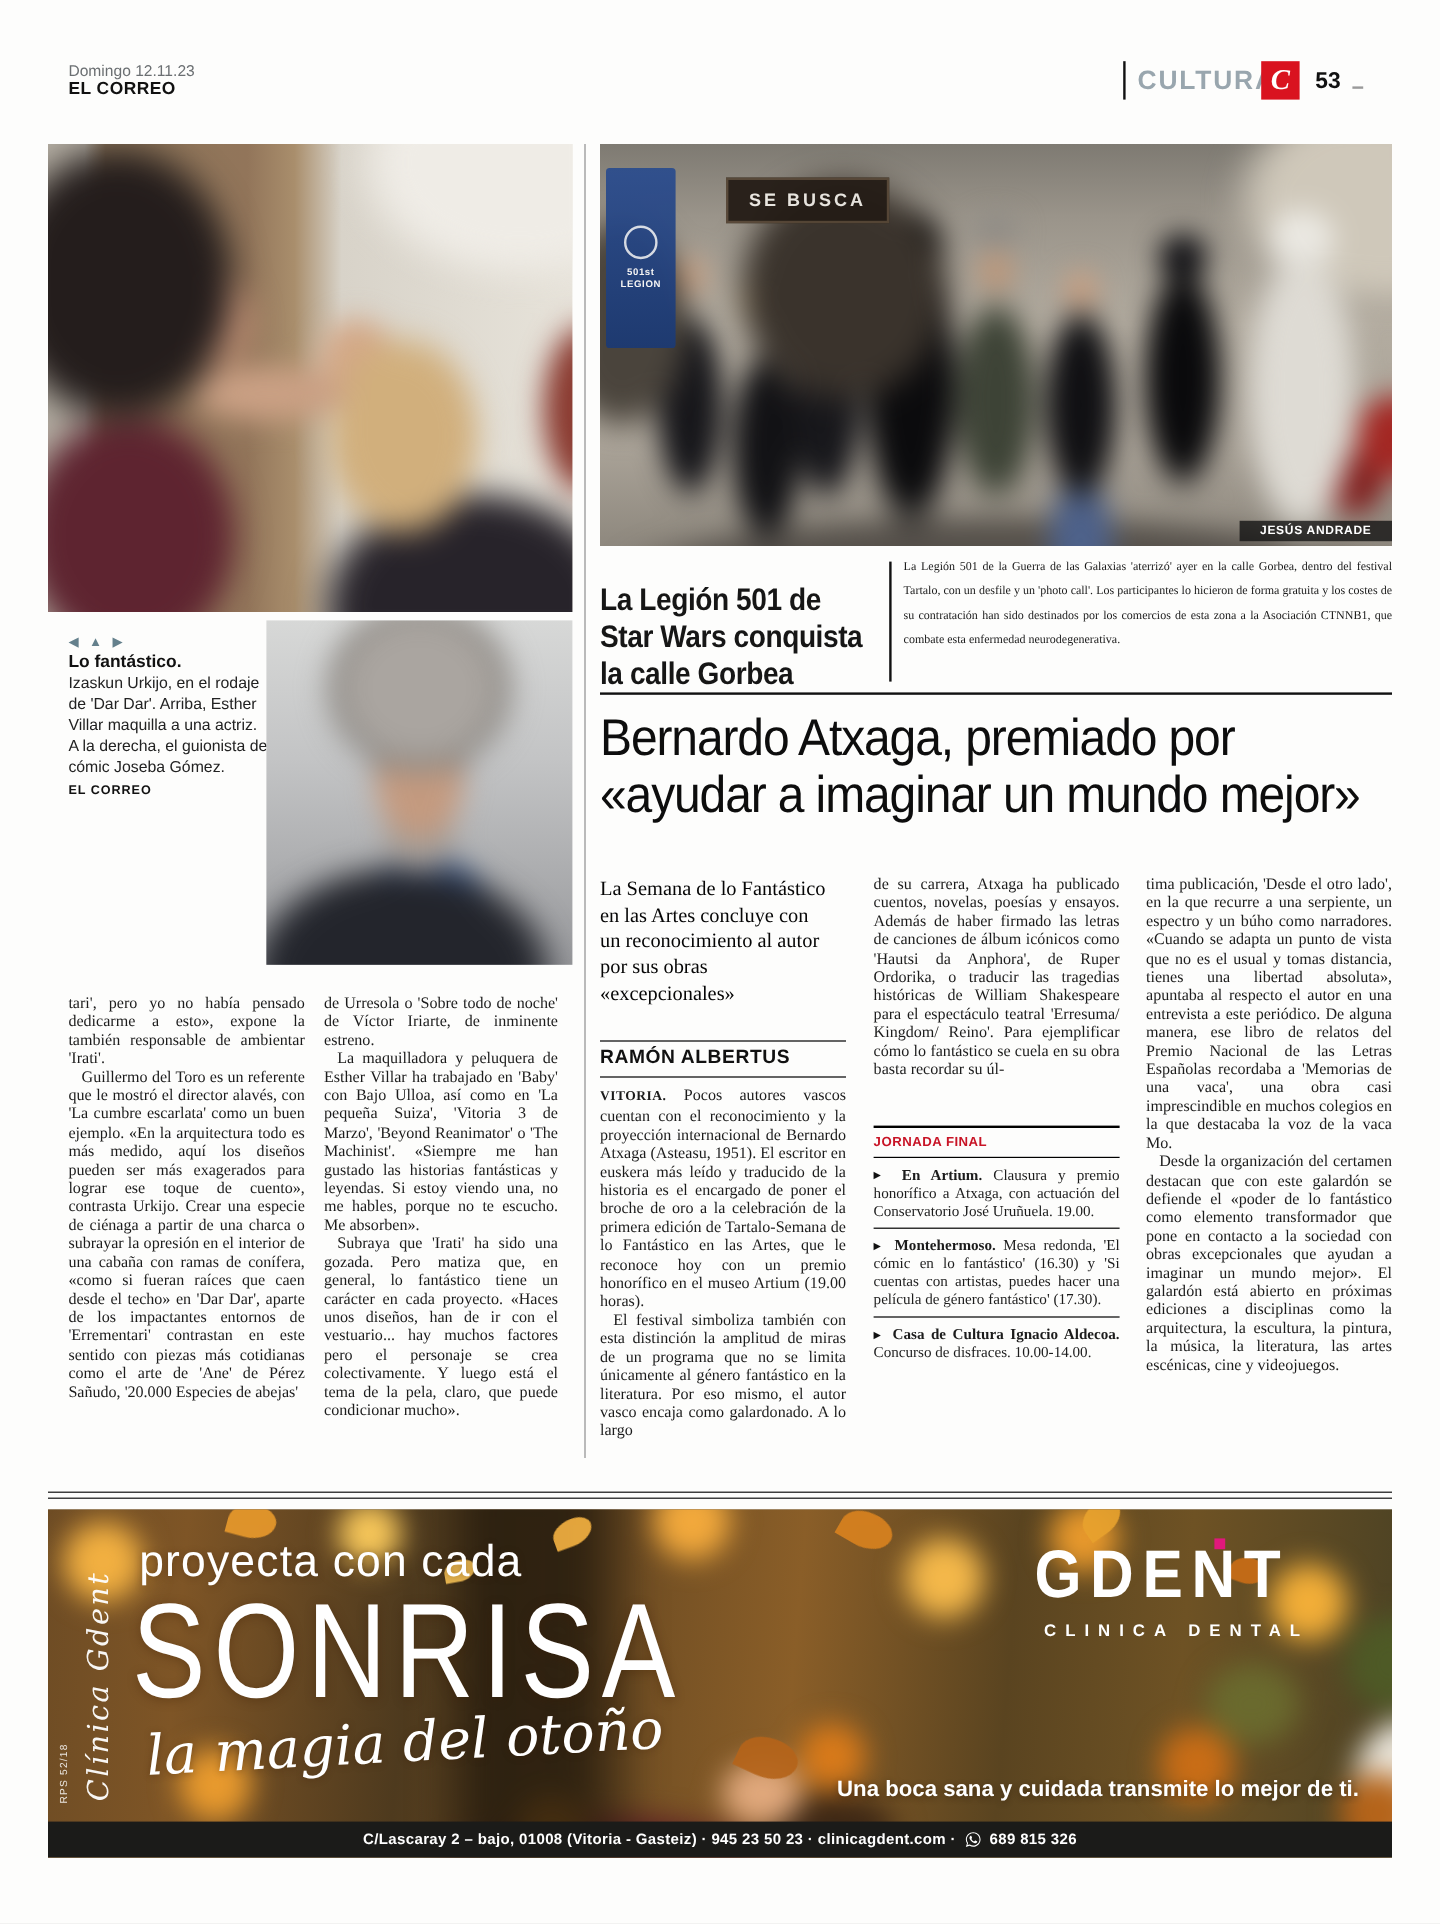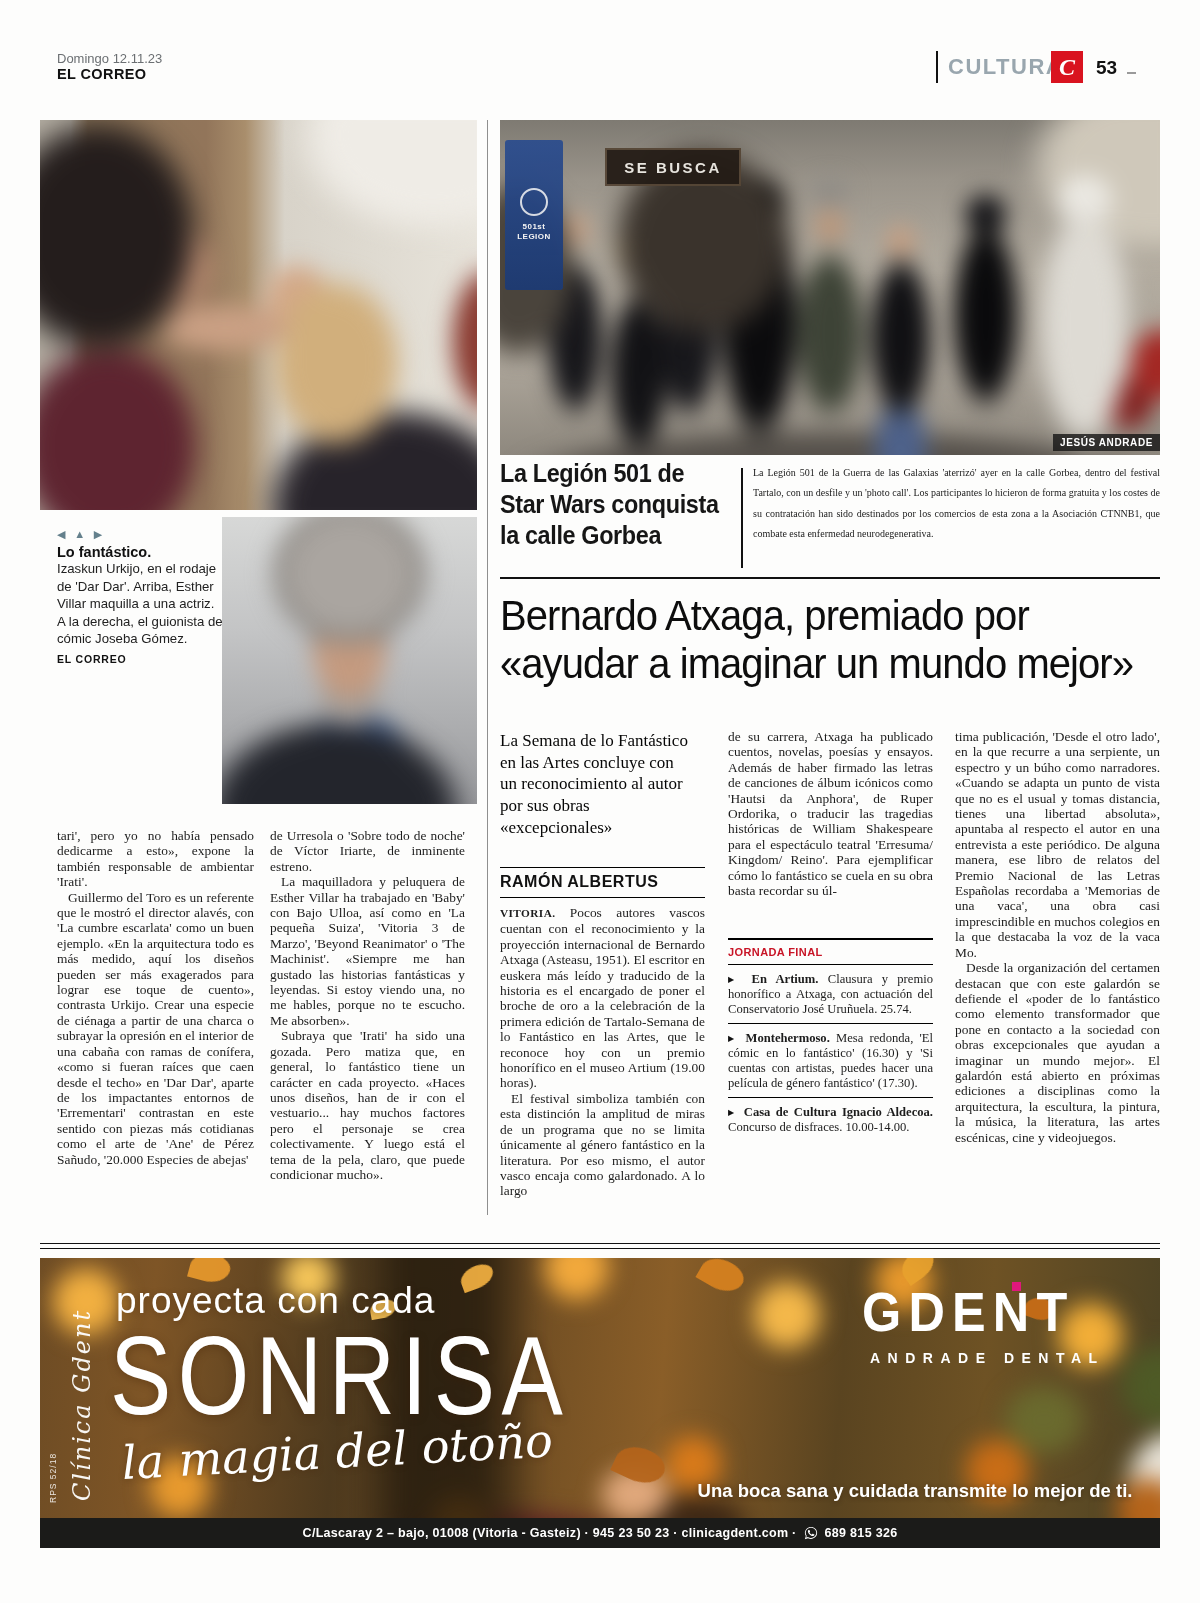--- a/index.html
+++ b/index.html
@@ -69,21 +69,21 @@
     radial-gradient(55px 60px at 97% 70%,#a32622 0 48%,transparent 66%),
     radial-gradient(45px 45px at 92% 80%,#7e1d1c 0 48%,transparent 66%),
     radial-gradient(420px 62px at 50% 99%,#55504a 0 60%,transparent 76%);}
 
   .sw-flag{background:linear-gradient(180deg,#2c4d8e,#1c3a74);border-radius:3px;display:flex;flex-direction:column;align-items:center;justify-content:center;gap:6px;opacity:.94;}
   .sw-flag-ring{width:24px;height:24px;border:2px solid rgba(255,255,255,.85);border-radius:50%;}
   .sw-flag-text{font-family:"Liberation Sans",sans-serif;font-weight:700;font-size:8px;color:#fff;text-align:center;letter-spacing:.5px;line-height:10px;}
   .sw-sign{background:#241c16;border:2px solid #564636;display:flex;align-items:center;justify-content:center;opacity:.95;}
   .sw-sign-text{font-family:"Liberation Sans",sans-serif;font-weight:700;font-size:15px;letter-spacing:2.5px;color:#efece6;}
   .photo-credit{background:rgba(18,18,18,.78);color:#fff;font-family:"Liberation Sans",sans-serif;
-                font-weight:700;font-size:10px;letter-spacing:.6px;padding:3px 7px;}
+                font-weight:700;font-size:10px;letter-spacing:.6px;padding:3px 17px;}
 
   
   .cap-icons{font-size:11px;letter-spacing:3px;color:#64808c;}
   .cap-lead{font-family:"Liberation Sans","DejaVu Sans",sans-serif;font-weight:700;font-size:14.5px;color:#111;}
   .cap-text{font-family:"Liberation Sans","DejaVu Sans",sans-serif;font-size:13.2px;line-height:17.6px;color:#222;}
   .cap-credit{font-family:"Liberation Sans","DejaVu Sans",sans-serif;font-weight:700;font-size:10.5px;letter-spacing:.8px;color:#111;}
 
   .bodycol p{margin:0;text-align:justify;hyphens:auto;-webkit-hyphens:auto;}
   .bodycol p + p{text-indent:11px;}
   .body-sm{font-size:13.4px;line-height:15.4px;}
@@ -199,21 +199,21 @@
     <div class="abs sw-flag" style="left:5px;top:20px;width:58px;height:150px;">
       <div class="sw-flag-ring"></div>
       <div class="sw-flag-text">501st LEGION</div>
     </div>
     <div class="abs sw-sign" style="left:105px;top:28px;width:132px;height:34px;">
       <span class="sw-sign-text">SE BUSCA</span>
     </div>
     <div class="abs photo-credit" style="right:0;bottom:4px;">JESÚS ANDRADE</div>
   </div>
 
-  <div class="abs sw-headline" style="left:500px;top:458px;width:238px;">
+  <div class="abs sw-headline" style="left:500px;top:484px;width:238px;">
     <div>La Legión 501 de</div>
     <div>Star Wars conquista</div>
     <div>la calle Gorbea</div>
   </div>
   <div class="abs" style="left:741px;top:468px;width:1.5px;height:100px;background:#111;"></div>
   <div class="abs sw-caption" style="left:753px;top:463px;width:407px;">La Legión 501 de la Guerra de las Galaxias 'aterrizó' ayer en la calle Gorbea, dentro del festival Tartalo, con un desfile y un 'photo call'. Los participantes lo hicieron de forma gratuita y los costes de su contratación han sido destinados por los comercios de esta zona a la Asociación CTNNB1, que combate esta enfermedad neurodegenerativa.</div>
 
   <div class="abs hrule" style="left:500px;top:577px;width:660px;"></div>
 
   <div class="abs main-headline" style="left:500px;top:591px;">
@@ -233,21 +233,21 @@
   </div>
 
   <div class="abs bodycol body-sm" style="left:728px;top:729px;width:205px;">
     <p>de su carrera, Atxaga ha publicado cuentos, novelas, poesías y ensayos. Además de haber firmado las letras de canciones de álbum icónicos como 'Hautsi da Anphora', de Ruper Ordorika, o traducir las tragedias históricas de William Shakespeare para el espectáculo teatral 'Erresuma/ Kingdom/ Reino'. Para ejemplificar cómo lo fantástico se cuela en su obra basta recordar su úl-</p>
   </div>
 
   <div class="abs agenda" style="left:728px;top:938px;width:205px;">
     <div class="agenda-title">JORNADA FINAL</div>
     <div class="agenda-item rule">
       <span class="agenda-bullet">▶</span>
-      <span class="agenda-lead">En Artium.</span><span> Clausura y premio honorífico a Atxaga, con actuación del Conservatorio José Uruñuela. 25.74.</span>
+      <span class="agenda-lead">En Artium.</span><span> Clausura y premio honorífico a Atxaga, con actuación del Conservatorio José Uruñuela. 19.00.</span>
     </div>
     <div class="agenda-item rule">
       <span class="agenda-bullet">▶</span>
       <span class="agenda-lead">Montehermoso.</span><span> Mesa redonda, 'El cómic en lo fantástico' (16.30) y 'Si cuentas con artistas, puedes hacer una película de género fantástico' (17.30).</span>
     </div>
     <div class="agenda-item">
       <span class="agenda-bullet">▶</span>
       <span class="agenda-lead">Casa de Cultura Ignacio Aldecoa.</span><span> Concurso de disfraces. 10.00-14.00.</span>
     </div>
   </div>
@@ -275,21 +275,21 @@
     <div class="abs ad-registry" style="left:8px;top:155px;height:90px;">RPS 52/18</div>
 
     <div class="abs ad-line1" style="left:76px;top:22px;">proyecta con cada</div>
     <div class="abs ad-big" style="left:70px;top:62px;">SONRISA</div>
     <div class="abs ad-scriptline" style="left:82px;top:178px;">la magia del otoño</div>
 
     <div class="abs" style="left:822px;top:26px;">
       <div class="gdent-logo">GDENT</div>
       <div class="gdent-accent abs" style="left:150px;top:-2px;"></div>
     </div>
-    <div class="abs gdent-sub" style="left:830px;top:92px;">ANDRADE DENTAL</div>
+    <div class="abs gdent-sub" style="left:830px;top:92px;">CLINICA DENTAL</div>
 
     <div class="abs ad-msg" style="left:640px;top:178px;width:470px;">
       <div class="b">Una boca sana y cuidada transmite lo mejor de ti.</div>
       <div class="b">GDent recomienda una revisión semestral</div>
       <div>para cuidar activamente tu salud bucodental.</div>
     </div>
 
     <div class="abs ad-bar" style="left:0;bottom:0;width:100%;height:30px;">
       <span>C/Lascaray 2 – bajo, 01008 (Vitoria - Gasteiz) · 945 23 50 23 · clinicagdent.com ·</span>
       <span style="display:inline-flex;">

